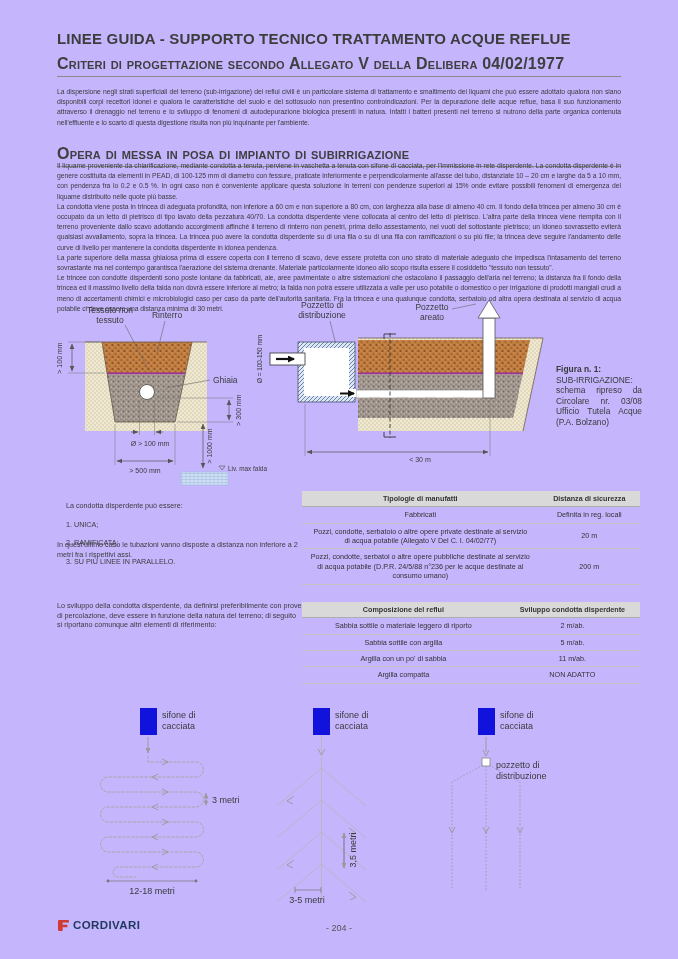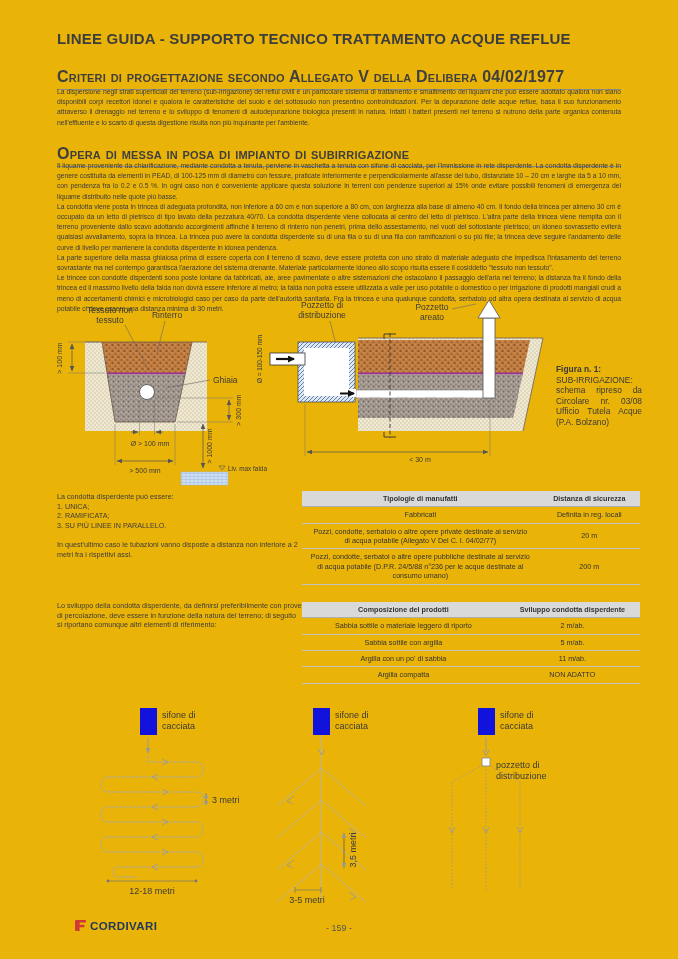--- a/index.html
+++ b/index.html
@@ -1,57 +1,57 @@
 <!DOCTYPE html>
 <html><head>
 <meta charset="utf-8">
 <style>
   html,body{margin:0;padding:0;background:#ffffff;}
-  .page{position:relative;width:678px;height:959px;background:#eab308;overflow:hidden;
+  .page{position:relative;width:678px;height:959px;background:#c4b5fd;overflow:hidden;
         font-family:"Liberation Sans",sans-serif;color:#3a3a3a;text-decoration:underline;}
   .abs{position:absolute;}
   .doc-title{left:57px;top:20px;width:580px;font-size:15px;font-weight:700;
              color:#3d3d3d;letter-spacing:.2px;}
   .sec-head{left:57px;width:564px;font-size:16px;font-variant:small-caps;color:#3f3f3f;
             border-bottom:1px solid #8a8a8a;padding-bottom:3px;letter-spacing:.2px;}
   .body-txt{left:57px;width:564px;font-size:6.8px;line-height:10.2px;color:#3c3c3c;
             text-align:justify;letter-spacing:-.05px;}
   .body-txt p{margin:0;}
   .notes{left:57px;width:246px;font-size:7.2px;line-height:9.6px;color:#3c3c3c;}
-  .notes div{margin:0;}
+  .notes div{margin:9px;}
   .tbl{left:302px;width:338px;border-collapse:collapse;font-size:7.2px;color:#333;}
   .tbl .hdr{background:#d9d9d9;font-weight:700;}
   .tbl td{text-align:center;vertical-align:middle;padding:3px 8px;line-height:1.3;
           border-bottom:1px solid #c3c3c3;}
   .tbl tr.hdr td{border-bottom:1px solid #aeaeae;}
   .tbl td.c1{width:70%;}
   .tbl td.c2{width:30%;}
   .tbl2 td.c1{width:60%;}
   .tbl2 td.c2{width:40%;}
   .caption{left:556px;top:364px;width:86px;font-size:8.4px;line-height:10.6px;color:#3a3a3a;}
   .caption b{display:block;margin-bottom:0;}
   .caption .cap-body{text-align:justify;}
-  .footer-brand{left:74px;top:919px;display:flex;align-items:center;gap:3px;}
+  .footer-brand{left:57px;top:919px;display:flex;gap:3px;}
   .brand-name{font-size:11.5px;font-weight:700;color:#22395e;letter-spacing:.4px;}
   .page-num{left:0;top:923px;width:678px;text-align:center;font-size:9px;color:#555;}
   svg{display:block;}
   svg text{font-family:"Liberation Sans",sans-serif;fill:#3a3a3a;}
   .t85{font-size:8.5px;} .t90{font-size:9px;} .t70{font-size:7px;} .t65{font-size:6.4px;}
   .dimline{stroke:#555;stroke-width:.7;} .guide{stroke:#777;stroke-width:.5;}
   .leader{stroke:#666;stroke-width:.6;fill:none;}
   .graypath{stroke:#a8a8a8;stroke-width:1;fill:none;}
 </style>
 </head>
 <body>
 
 <div class="page">
 
   <h1 class="abs doc-title">LINEE GUIDA - SUPPORTO TECNICO TRATTAMENTO ACQUE REFLUE</h1>
 
-  <h2 class="abs sec-head" style="top:55px">Criteri di progettazione secondo Allegato V della Delibera 04/02/1977</h2>
+  <h2 class="abs sec-head" style="top:42px">Criteri di progettazione secondo Allegato V della Delibera 04/02/1977</h2>
 
   <div class="abs body-txt" style="top:87px">
     <p>La dispersione negli strati superficiali del terreno (sub-irrigazione) dei reflui civili è un particolare sistema di trattamento e smaltimento dei liquami che può essere adottato qualora non siano disponibili corpi recettori idonei e qualora le caratteristiche del suolo e del sottosuolo non presentino controindicazioni. Per la depurazione delle acque reflue, basa il suo funzionamento attraverso il drenaggio nel terreno e lo sviluppo di fenomeni di autodepurazione biologica presenti in natura. Infatti i batteri presenti nel terreno si nutrono della parte organica contenuta nell'effluente e lo scarto di questa digestione risulta non più inquinante per l'ambiente.</p>
   </div>
 
   <h2 class="abs sec-head" style="top:132px">Opera di messa in posa di impianto di subirrigazione</h2>
 
   <div class="abs body-txt" style="top:161px">
     <p>Il liquame proveniente da chiarificazione, mediante condotta a tenuta, perviene in vaschetta a tenuta con sifone di cacciata, per l'immissione in rete disperdente. La condotta disperdente è in genere costituita da elementi in PEAD, di 100-125 mm di diametro con fessure, praticate inferiormente e perpendicolarmente all'asse del tubo, distanziate 10 – 20 cm e larghe da 5 a 10 mm, con pendenza fra lo 0.2 e 0.5 %. In ogni caso non è conveniente applicare questa soluzione in terreni con pendenze superiori al 15% onde evitare possibili fenomeni di emergenza del liquame distribuito nelle quote più basse.</p>
     <p>La condotta viene posta in trincea di adeguata profondità, non inferiore a 60 cm e non superiore a 80 cm, con larghezza alla base di almeno 40 cm. Il fondo della trincea per almeno 30 cm è occupato da un letto di pietrisco di tipo lavato della pezzatura 40/70. La condotta disperdente viene collocata al centro del letto di pietrisco. L'altra parte della trincea viene riempita con il terreno proveniente dallo scavo adottando accorgimenti affinché il terreno di rinterro non penetri, prima dello assestamento, nei vuoti del sottostante pietrisco; un idoneo sovrassetto eviterà qualsiasi avvallamento, sopra la trincea. La trincea può avere la condotta disperdente su di una fila o su di una fila con ramificazioni o su più file; la trincea deve seguire l'andamento delle curve di livello per mantenere la condotta disperdente in idonea pendenza.</p>
@@ -230,21 +230,21 @@
       <tr>
         <td class="c1">Pozzi, condotte, serbatoi o altre opere pubbliche destinate al servizio di acqua potabile (D.P.R. 24/5/88 n°236 per le acque destinate al consumo umano)</td>
         <td class="c2">200 m</td>
       </tr>
     </tbody>
   </table>
 
   <table class="abs tbl tbl2" style="top:602px">
     <tbody>
       <tr class="hdr">
-        <td class="c1">Composizione del prodotti</td>
+        <td class="c1">Composizione del reflui</td>
         <td class="c2">Sviluppo condotta disperdente</td>
       </tr>
       <tr>
         <td class="c1">Sabbia sottile o materiale leggero di riporto</td>
         <td class="c2">2 m/ab.</td>
       </tr>
       <tr>
         <td class="c1">Sabbia sottile con argilla</td>
         <td class="c2">5 m/ab.</td>
       </tr>
@@ -349,15 +349,15 @@
       </g>
     </g>
   </svg>
 
   <div class="abs footer-brand">
     <svg width="13" height="13" viewBox="0 0 13 13">
       <path d="M1,2.2 Q1,1 2.2,1 H11 Q12,1 12,2 V3.6 H5.6 V5.8 H10.4 V8.2 H5.6 V12 H2.2 Q1,12 1,10.8 Z" fill="#cf3a32"></path>
     </svg>
     <span class="brand-name">CORDIVARI</span>
   </div>
-  <div class="abs page-num">- 159 -</div>
+  <div class="abs page-num">- 204 -</div>
 
 </div>
 
 </body></html>

